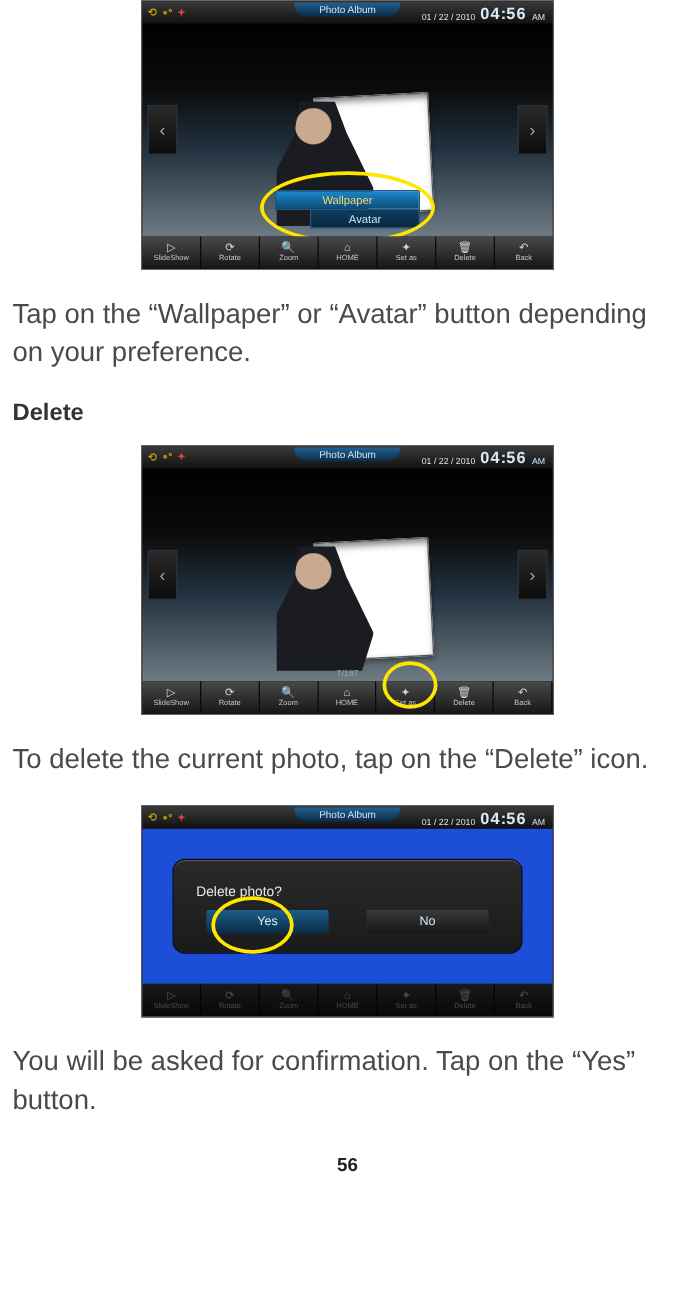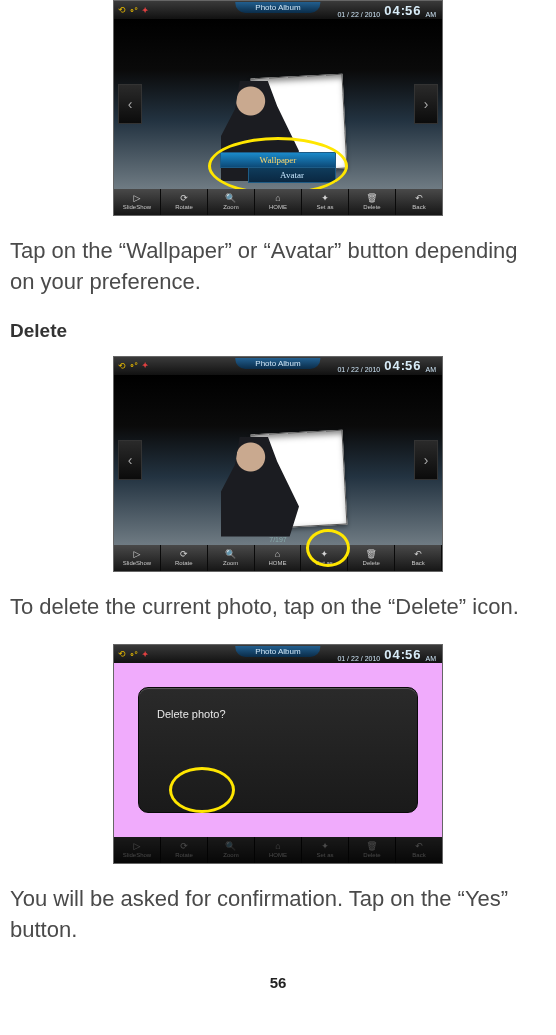--- a/index.html
+++ b/index.html
@@ -100,21 +100,20 @@
       linear-gradient(#1b1c21,#1b1c21);
     clip-path: polygon(24% 0, 60% 0, 72% 25%, 100% 70%, 88% 100%, 0 100%, 0 55%, 18% 28%);
     border-radius: 10px 5px 0 0;
   }
 
   .popup-menu {
     position: absolute;
     left: 50%; transform: translateX(-50%);
     bottom: 6px;
     width: 116px;
-    font-family: Liberation Serif, serif;
   }
   .popup-menu .opt {
     font-size: 9px;
     color: #c7e7ff;
     text-align: center;
     padding: 2px 0;
     border: 1px solid #1d5b85;
     background: linear-gradient(to bottom,#0f3c5c,#0a2842);
   }
   .popup-menu .opt.sel {
@@ -150,22 +149,22 @@
   
   .hl {
     position: absolute;
     border: 3px solid #ffe600;
     border-radius: 50%;
     pointer-events: none;
   }
 
   
   .dialog-area {
-    height: 174px;
-    background: #f0abfc;
+    height: 124px;
+    background: #1d4ed8;
     position: relative;
   }
   .dialog-box {
     position: absolute;
     left: 24px; right: 24px;
     top: 24px; bottom: 24px;
     background: linear-gradient(to bottom,#2a2a2a 0%, #1a1a1a 100%);
     border-radius: 10px;
     border: 1px solid #0a0a0a;
     box-shadow: inset 0 1px 0 #555;
@@ -351,20 +350,24 @@
     <div class="status-right">
       <span>01 / 22 / 2010</span>
       <span class="clock"><span>04</span><span class="clock-colon">:</span><span>56</span></span>
       <span>AM</span>
     </div>
   </div>
 
   <div class="dialog-area">
     <div class="dialog-box">
       <div class="dialog-q">Delete photo?</div>
+      <div class="dialog-btns">
+        <div class="dbtn">Yes</div>
+        <div class="dbtn alt">No</div>
+      </div>
     </div>
     <div class="hl" style="width:66px;height:46px;left:55px;bottom:24px"></div>
   </div>
 
   <div class="toolbar dimmed">
     <div class="tb">
         <span class="ico">▷</span>
         <span>SlideShow</span>
       </div>
     <div class="tb">

